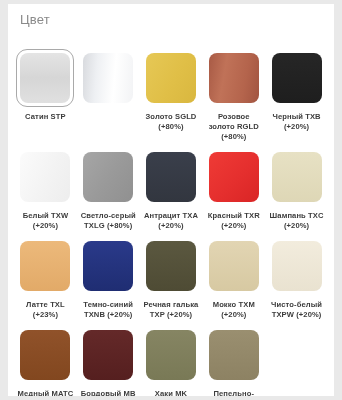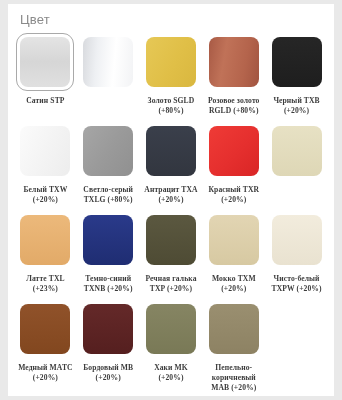--- a/index.html
+++ b/index.html
@@ -23,41 +23,40 @@
     background: #ffffff;
     box-sizing: border-box;
     overflow: hidden;
   }
 
   .panel-title {
     font-size: 13px;
     color: #8a8a8a;
     font-weight: 400;
     letter-spacing: 0.2px;
-    margin: 8px 0 0 12px;
+    margin: 8px 0 16px 12px;
     line-height: 15px;
   }
 
   .swatch-grid {
     display: grid;
     grid-template-columns: repeat(5, 1fr);
     column-gap: 0px;
     row-gap: 0px;
     padding: 6px 6px 0 6px;
     box-sizing: border-box;
   }
 
   .swatch-cell {
     display: flex;
     flex-direction: column;
     align-items: center;
     padding: 0 2px 6px 2px;
     box-sizing: border-box;
     cursor: pointer;
-    font-family: Liberation Serif, serif;
   }
 
   .swatch-chip-wrap {
     width: 58px;
     height: 58px;
     display: flex;
     align-items: center;
     justify-content: center;
     box-sizing: border-box;
     border-radius: 11px;
@@ -145,20 +144,21 @@
       <div class="swatch-cell">
         <div class="swatch-chip-wrap">
           <div class="swatch-chip" style="background: linear-gradient(135deg, rgb(239, 59, 54) 0%, rgb(229, 47, 46) 55%, rgb(217, 37, 37) 100%);"></div>
         </div>
         <div class="swatch-label">Красный TXR (+20%)</div>
       </div>
       <div class="swatch-cell">
         <div class="swatch-chip-wrap">
           <div class="swatch-chip" style="background: linear-gradient(rgb(231, 225, 196) 0%, rgb(222, 215, 182) 100%);"></div>
         </div>
+        <div class="swatch-label">Шампань TXC (+20%)</div>
       </div>
       <div class="swatch-cell">
         <div class="swatch-chip-wrap">
           <div class="swatch-chip" style="background: linear-gradient(rgb(236, 185, 123) 0%, rgb(226, 170, 104) 100%);"></div>
         </div>
         <div class="swatch-label">Латте TXL (+23%)</div>
       </div>
       <div class="swatch-cell">
         <div class="swatch-chip-wrap">
           <div class="swatch-chip" style="background: linear-gradient(rgb(42, 58, 138) 0%, rgb(31, 45, 114) 100%);"></div>

